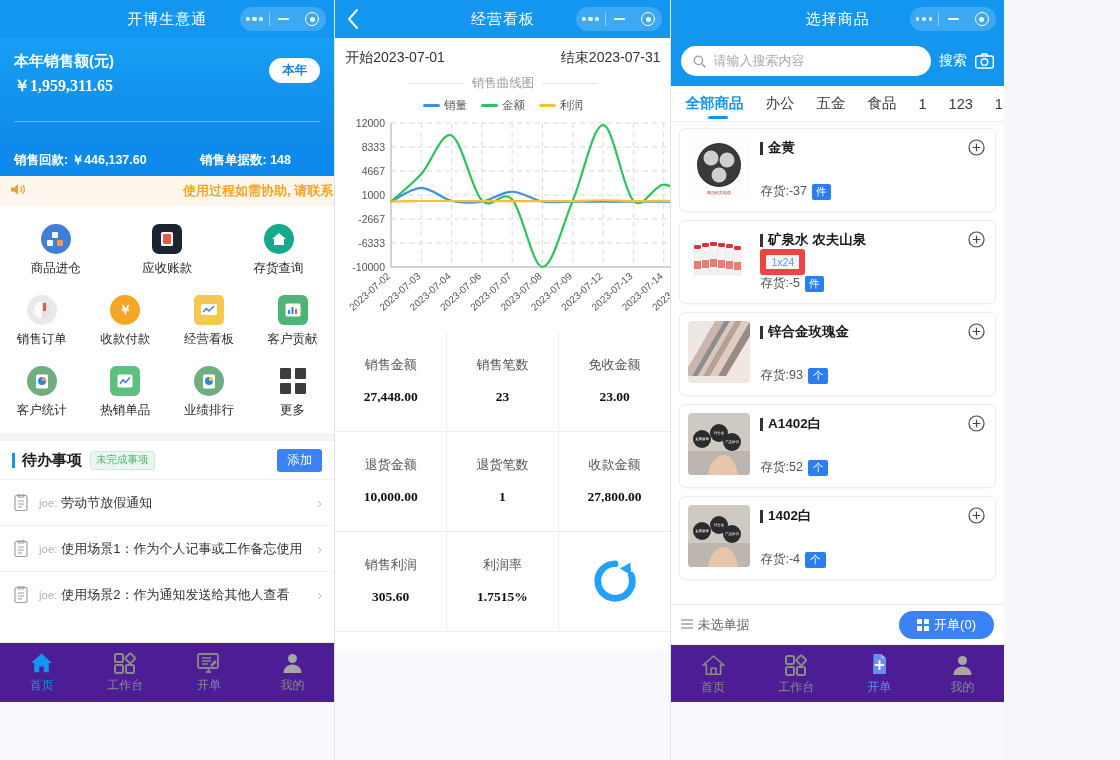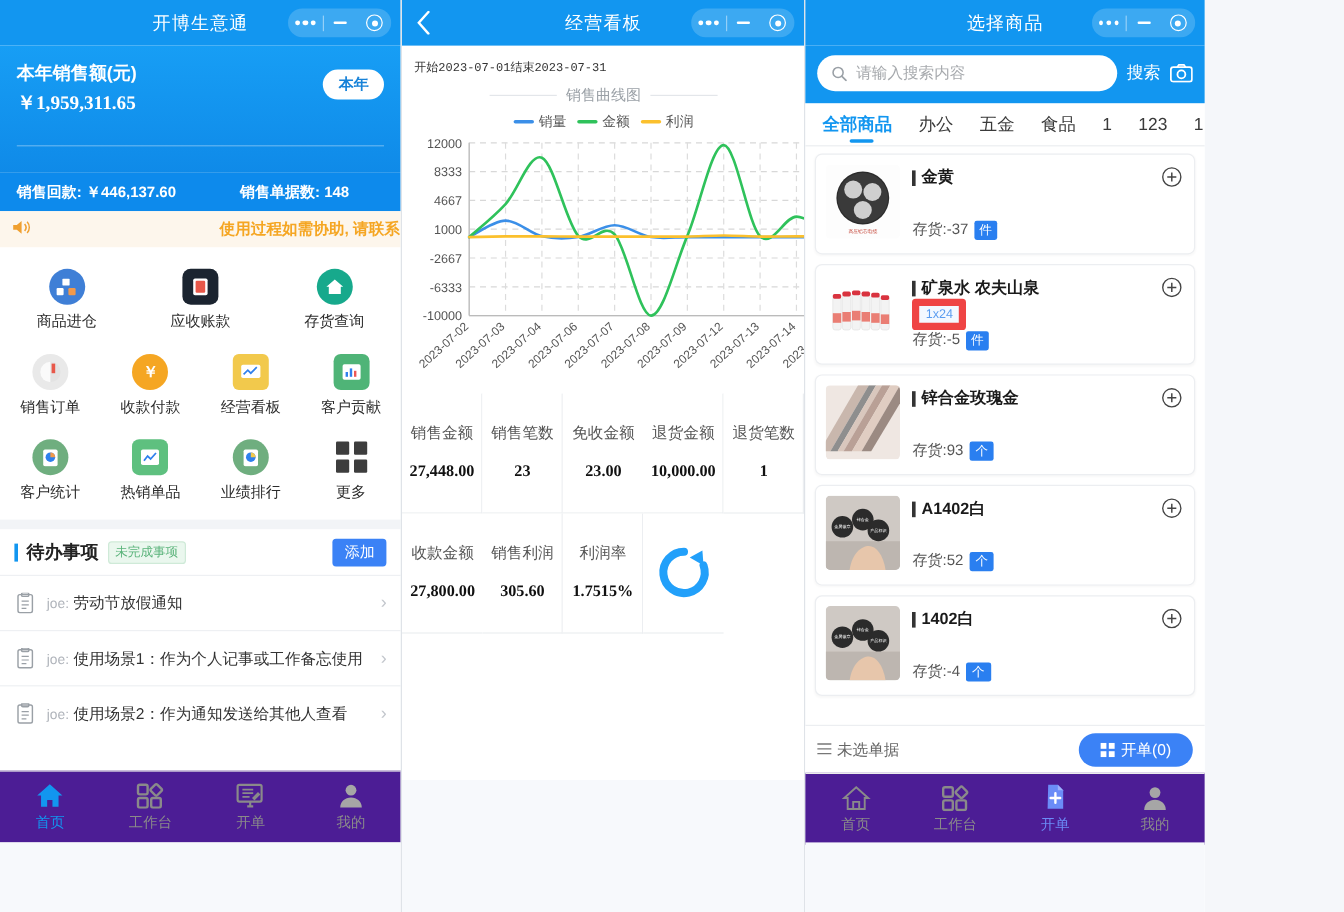--- a/index.html
+++ b/index.html
@@ -97,30 +97,30 @@
   .tabbar { position: absolute; left: 0; right: 0; bottom: 58px; height: 60px;
             background: #4c1d95; border-top: 1px solid #ececec; display: flex; }
   .tabbar.b2 { bottom: 56px; }
   .tab { flex: 1; display: flex; flex-direction: column; align-items: center; justify-content: center; gap: 3px; }
   .tab .tl { font-size: 12px; color: #8a8a8a; }
   .tab.active .tl { color: #1296f0; }
   .tab.active2 .tl { color: #6b8cf7; }
   .winfoot { position: absolute; left: 0; right: 0; bottom: 0; height: 58px; background: #f7f9fc; }
 
   
-  .daterow { display: flex; padding: 11px 10px 6px 10px;
-             font-size: 10px; color: #333; font-family: Liberation Mono, monospace; }
+  .daterow { display: flex; justify-content: space-between; padding: 11px 10px 6px 10px;
+             font-size: 14px; color: #333; font-family: Liberation Sans, sans-serif; }
   .chart-title { display: flex; align-items: center; justify-content: center; gap: 8px;
                  color: #9aa0a6; font-size: 12.5px; margin: 2px 0 6px 0; }
   .chart-title .ln { width: 56px; height: 1px; background: #e3e6ea; }
-  .legend { display: flex; justify-content: center; gap: 9px; font-size: 11.5px; color: #555; margin-bottom: 4px; }
+  .legend { display: flex; justify-content: center; gap: 14px; font-size: 11.5px; color: #555; margin-bottom: 4px; }
   .legend .li { display: flex; align-items: center; gap: 4px; }
   .legend .sw { width: 17px; height: 3.5px; border-radius: 2px; display: block; }
   .chartbox { position: relative; height: 215px; padding: 0 8px; }
-  .statgrid { display: grid; grid-template-columns: 1fr 1fr 1fr 1fr 1fr; }
+  .statgrid { display: grid; grid-template-columns: 1fr 1fr 1fr; }
   .statcell { height: 100px; border-right: 1px solid #eceef1; border-bottom: 1px solid #eceef1;
               display: flex; flex-direction: column; align-items: center; justify-content: space-around;
               padding: 16px 0 18px 0; background: #fff; }
   .statcell:nth-child(3n) { border-right: none; }
   .statcell .sl { font-size: 13px; color: #555; }
   .statcell .sv { font-size: 13.5px; color: #111; font-weight: bold; font-family: "Liberation Serif", serif; }
   .refresh { width: 46px; height: 46px; }
   .panelb-foot { position: absolute; left: 0; right: 0; bottom: 0; height: 110px; background: #f7f9fc; }
 
   

